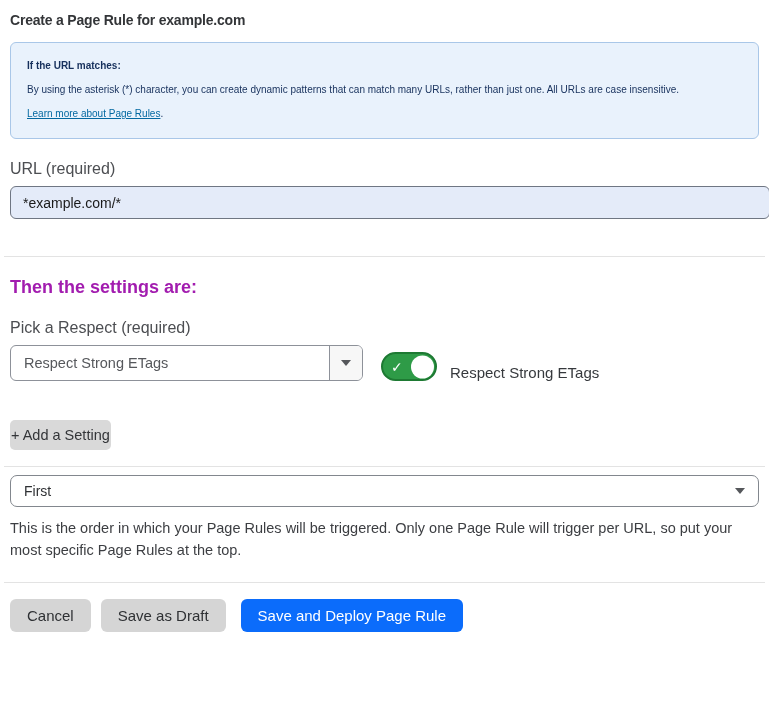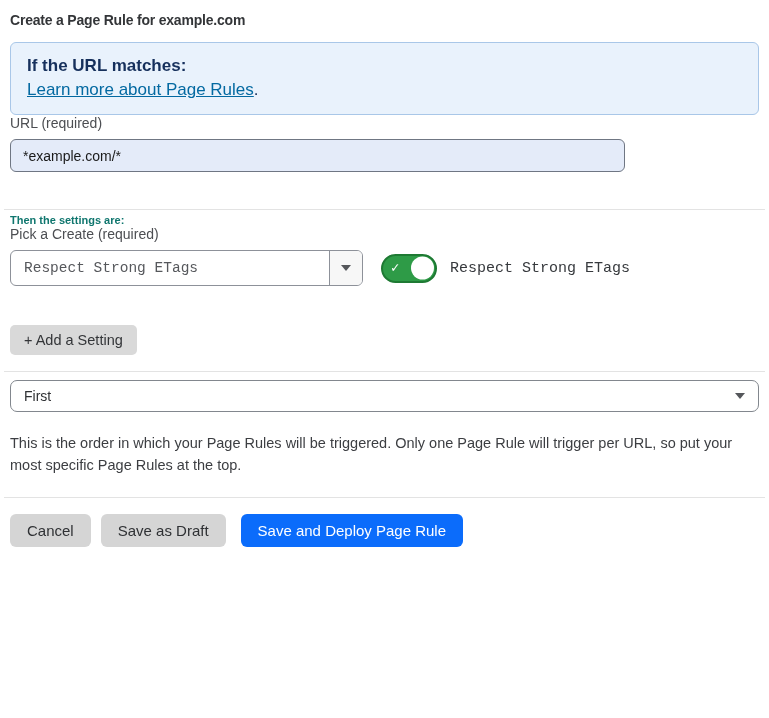--- a/index.html
+++ b/index.html
@@ -20,41 +20,42 @@
   }
 
   
   .info-box {
     margin-top: 14px;
     background: #e9f2fc;
     border: 1px solid #a9c7e8;
     border-radius: 6px;
     padding: 11px 16px 12px 16px;
     color: #16305c;
-    font-size: 17px;
+    font-size: 10px;
     line-height: 24px;
   }
   .info-box .info-heading { font-weight: 700; }
   .info-box a.info-link {
     color: #0369a1;
     text-decoration: underline;
     cursor: pointer;
   }
   .info-box .info-link-suffix { color: #16305c; }
 
   .field-label {
     display: block;
-    font-size: 14px;
+    margin-top: 21px;
+    font-size: 16px;
     color: #4c4e52;
   }
 
   .url-input {
     display: block;
     margin-top: 8px;
-    width: 615px;
+    width: 760px;
     height: 33px;
     background: #e4ebf9;
     border: 1px solid #6f7683;
     border-radius: 6px;
     padding: 0 12px;
     font-size: 14px;
     color: #1a1a1a;
     font-family: "Liberation Sans", sans-serif;
     outline: none;
   }
@@ -63,32 +64,31 @@
     height: 1px;
     background: #e3e3e3;
     border: none;
     margin: 0 -6px;
   }
   .divider-1 { margin-top: 37px; }
   .divider-2 { margin-top: 16px; }
   .divider-3 { margin-top: 21px; }
 
   .section-heading {
-    margin-top: 4px;
-    font-size: 11px;
+    margin-top: 20px;
+    font-size: 18px;
     font-weight: 700;
-    color: #0f766e;
+    color: #a21caf;
   }
 
   
   .setting-row {
     display: flex;
-    align-items: center;
+    align-items: flex-end;
     margin-top: 8px;
-    font-family: Liberation Mono, monospace;
   }
   .setting-select {
     display: flex;
     align-items: stretch;
     width: 353px;
     height: 36px;
     border: 1px solid #8d9199;
     border-radius: 6px;
     background: #ffffff;
     cursor: pointer;
@@ -154,21 +154,21 @@
     font-size: 15px;
     color: #36393d;
   }
 
   .add-setting-btn {
     margin-top: 39px;
     display: inline-block;
     background: #d9d9d9;
     border: none;
     border-radius: 5px;
-    padding: 7px 14px;
+    padding: 7px 1px;
     font-size: 14.5px;
     color: #333538;
     font-family: "Liberation Sans", sans-serif;
     cursor: pointer;
     text-align: center;
   }
 
   
   .order-select {
     display: flex;
@@ -183,21 +183,21 @@
     padding: 0 13px;
     cursor: pointer;
     text-align: center;
   }
   .order-select .select-value {
     font-size: 14px;
     color: #2e3033;
   }
 
   .help-text {
-    margin-top: 20px;
+    margin-top: 10px;
     font-size: 14.5px;
     line-height: 22px;
     color: #3c3e42;
     max-width: 749px;
   }
 
   
   .footer-row {
     display: flex;
     align-items: center;
@@ -225,33 +225,34 @@
 </style>
 </head>
 <body>
 
 <div class="container">
 
   <h1 class="page-title">Create a Page Rule for example.com</h1>
 
   <div class="info-box">
     <div class="info-heading">If the URL matches:</div>
+    <div class="info-body">By using the asterisk (*) character, you can create dynamic patterns that can match many URLs, rather than just one. All URLs are case insensitive.</div>
     <div>
       <a class="info-link">Learn more about Page Rules</a><span class="info-link-suffix">.</span>
     </div>
   </div>
 
   <label class="field-label">URL (required)</label>
   <input class="url-input" type="text" value="*example.com/*" style="">
 
   <hr class="divider divider-1">
 
   <h2 class="section-heading">Then the settings are:</h2>
 
-  <label class="field-label">Pick a Create (required)</label>
+  <label class="field-label">Pick a Respect (required)</label>
 
   <div class="setting-row">
     <div class="setting-select">
       <div class="select-value">Respect Strong ETags</div>
       <div class="select-caret-box">
         <span class="caret-down"></span>
       </div>
     </div>
 
     <div class="toggle">

